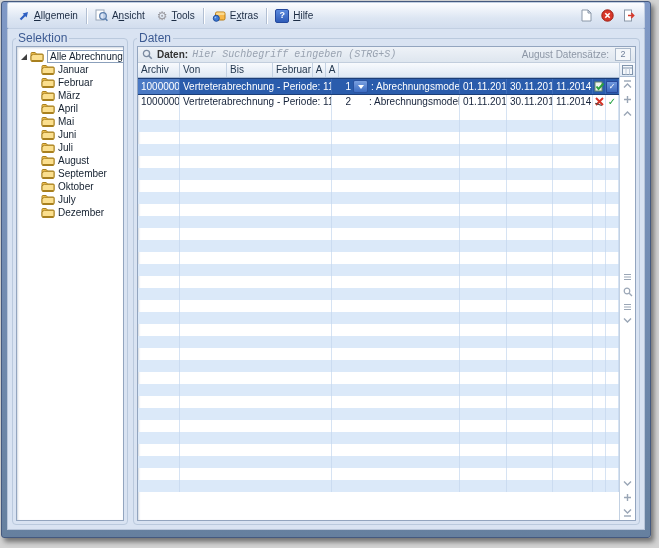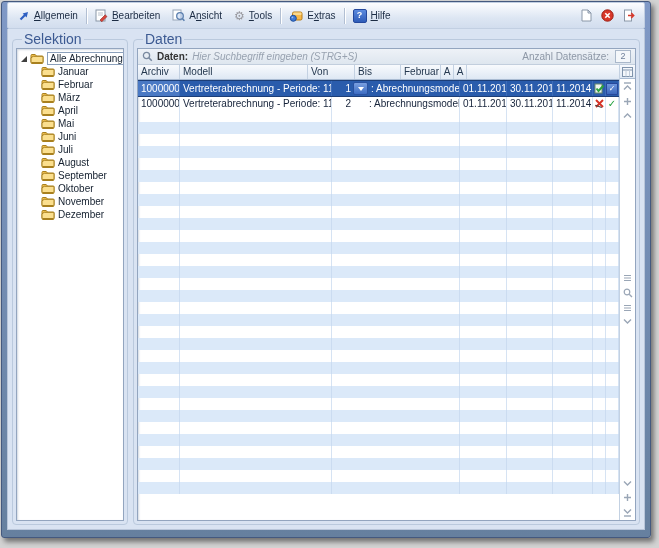--- a/index.html
+++ b/index.html
@@ -26,38 +26,38 @@
   
   .content{flex:1;background:#d9e3f2;border:1px solid #b9c6da;border-top:none;display:flex;flex-direction:column;
     padding:2px 4px 4px;min-height:0}
   .tabs{display:flex;align-items:flex-end;height:17px;flex:none;padding-left:2px}
   .tab{height:13px;line-height:13px;padding:0 7px;font-size:10px;background:linear-gradient(#f2f6fb,#d8e3f1);
     border:1px solid #9db0ca;border-bottom:none;border-radius:3px 3px 0 0;margin-right:1px;color:#1a2a40;white-space:nowrap}
   .tab.active{background:#f6f9fd;height:16px;line-height:16px;position:relative;z-index:2}
   .panels{flex:1;display:flex;gap:5px;min-height:0}
   fieldset.groupbox{border:1px solid #bac9dd;border-radius:4px;margin:0;padding:1px 3px 3px;min-width:0;
     display:flex;flex-direction:column}
-  legend{font-size:14px;color:#3c5a92;padding:0 2px;margin-left:6px}
+  legend{font-size:12px;color:#3c5a92;padding:0 2px;margin-left:0}
   .selektion{width:108px;flex:none}
   .daten{flex:1}
   
   .treebox{flex:1;background:#fff;border:1px solid #93a5bf;box-shadow:inset 1px 1px 2px rgba(120,140,170,.35);
     padding:3px 2px;font-size:10px;overflow:hidden}
   .trow{display:flex;align-items:center;height:13px;gap:3px;white-space:nowrap;color:#14202f}
   .trow.child{padding-left:22px}
   .exp{width:0;height:0;border-bottom:6px solid #404040;border-left:6px solid transparent;margin-left:2px}
   .rootlabel{border:1px solid #8ba0bb;padding:0 2px;background:#fff}
   
   .gridbox{flex:1;background:#fff;border:1px solid #93a5bf;box-shadow:inset 1px 1px 2px rgba(120,140,170,.35);
     display:flex;flex-direction:column;overflow:hidden;font-size:10px;min-height:0}
   .searchrow{height:15px;flex:none;display:flex;align-items:center;gap:4px;background:linear-gradient(#eef2f7,#dee6ef);
     border-bottom:1px solid #c2cedd;padding:0 4px;color:#333}
   .slabel{font-weight:bold}
   .searchrow input{flex:1;border:none;background:transparent;font-style:italic;color:#98a2b0;font-size:10px;
-    font-family:Liberation Sans, sans-serif;outline:none;height:12px;padding:0}
+    font-family:Liberation Mono, monospace;outline:none;height:12px;padding:0}
   .searchrow input::placeholder{color:#98a2b0;font-style:italic;opacity:1}
   .countlabel{color:#8d97a6;white-space:nowrap}
   .countbox{width:14px;height:11px;background:#f4f7fa;border:1px solid #aab8ca;color:#70809a;text-align:center;
     line-height:11px;font-size:9px;flex:none;margin-left:2px}
   .gridmain{flex:1;display:flex;min-height:0}
   .cols{flex:1;display:flex;flex-direction:column;overflow:hidden;min-width:0}
   .hrow{display:flex;height:14px;flex:none;background:linear-gradient(#f8fafd,#dee8f4);border-bottom:1px solid #a9bbd2;color:#24384f}
   .hcell{border-right:1px solid #c3d1e2;padding:1px 3px 0;white-space:nowrap;overflow:hidden;box-sizing:border-box;flex:none}
   .hcell.center{text-align:center;padding:1px 0 0}
   .row{display:flex;height:13px;flex:none;align-items:center;color:#16233a}
@@ -102,31 +102,20 @@
         <div class="menuitem">
           <span class="ic">
             <svg width="12" height="12" viewBox="0 0 12 12">
               <path d="M2.5 9.5 L7.5 4.5" stroke="#2e5fc2" stroke-width="2.2" fill="none"></path>
               <path d="M10 2 L4.6 3.4 L8.6 7.4 Z" fill="#2e5fc2"></path>
             </svg>
           </span>
           <span><u>A</u>llgemein</span>
         </div>
         <div class="msep"></div>
-        <div class="menuitem">
-          <span class="ic">
-            <svg width="13" height="13" viewBox="0 0 13 13">
-              <rect x="1" y="1" width="9" height="11" fill="#fff" stroke="#8a97a8"></rect>
-              <line x1="3" y1="4" x2="8" y2="4" stroke="#b9c2cc"></line>
-              <line x1="3" y1="6" x2="8" y2="6" stroke="#b9c2cc"></line>
-              <path d="M5 11 L10.2 5.8 L12 7.6 L6.8 12.8 Z" fill="#d8433a" stroke="#8c2b24" stroke-width="0.6"></path>
-            </svg>
-          </span>
-          <span><u>B</u>earbeiten</span>
-        </div>
         <div class="menuitem">
           <span class="ic">
             <svg width="13" height="13" viewBox="0 0 13 13">
               <rect x="1" y="1" width="8" height="10" fill="#fff" stroke="#97a5b8"></rect>
               <circle cx="8" cy="7" r="3.3" fill="rgba(190,210,240,.55)" stroke="#5b7fae" stroke-width="1.3"></circle>
               <line x1="10.3" y1="9.5" x2="12.4" y2="11.7" stroke="#5b7fae" stroke-width="1.6"></line>
             </svg>
           </span>
           <span>A<u>n</u>sicht</span>
         </div>
@@ -287,21 +276,21 @@
                 </span>
                 <span>Oktober</span>
               </div>
               <div class="trow child">
                 <span class="ic">
                   <svg width="14" height="11" viewBox="0 0 14 11">
                     <path d="M1 2.5 a1 1 0 0 1 1-1 h3.2 l1.4 1.6 h5.4 a1 1 0 0 1 1 1 v5.4 a1 1 0 0 1 -1 1 H2 a1 1 0 0 1 -1-1 z" fill="#f3c14f" stroke="#a8801f"></path>
                     <path d="M1 4.8 l2.2-1.5 h9.8 v5.2 a1 1 0 0 1 -1 1 H2 a1 1 0 0 1 -1-1 z" fill="#fbdf8e" stroke="#a8801f"></path>
                   </svg>
                 </span>
-                <span>November</span>
+                <span>July</span>
               </div>
               <div class="trow child">
                 <span class="ic">
                   <svg width="14" height="11" viewBox="0 0 14 11">
                     <path d="M1 2.5 a1 1 0 0 1 1-1 h3.2 l1.4 1.6 h5.4 a1 1 0 0 1 1 1 v5.4 a1 1 0 0 1 -1 1 H2 a1 1 0 0 1 -1-1 z" fill="#f3c14f" stroke="#a8801f"></path>
                     <path d="M1 4.8 l2.2-1.5 h9.8 v5.2 a1 1 0 0 1 -1 1 H2 a1 1 0 0 1 -1-1 z" fill="#fbdf8e" stroke="#a8801f"></path>
                   </svg>
                 </span>
                 <span>Dezember</span>
               </div>
@@ -314,28 +303,27 @@
         <div class="gridbox">
           <div class="searchrow">
             <span class="ic" id="searchIcon">
                 <svg width="11" height="11" viewBox="0 0 11 11">
                   <circle cx="4.5" cy="4.5" r="3.1" fill="none" stroke="#7a8aa0" stroke-width="1.3"></circle>
                   <line x1="6.9" y1="6.9" x2="9.8" y2="9.8" stroke="#7a8aa0" stroke-width="1.5"></line>
                 </svg>
               </span>
             <span class="slabel">Daten:</span>
             <input type="text" placeholder="Hier Suchbegriff eingeben (STRG+S)" style="">
-            <span class="countlabel">Anzahl Datensätze:</span>
+            <span class="countlabel">August Datensätze:</span>
             <span class="countbox">2</span>
           </div>
           <div class="gridmain">
             <div class="cols" id="gridcols">
                 <div class="hrow">
                   <div class="hcell" style="width: 42px;">Archiv</div>
-                  <div class="hcell" style="width: 128px;">Modell</div>
                   <div class="hcell" style="width: 47px;">Von</div>
                   <div class="hcell" style="width: 46px;">Bis</div>
                   <div class="hcell" style="width: 40px;">Februar</div>
                   <div class="hcell center" style="width: 13px;">A</div>
                   <div class="hcell center" style="width: 13px;">A</div>
                 </div>
                 <div class="row sel">
                   <div class="cell first" style="width: 42px;">1000000000</div>
                   <div class="cell" style="width: 152px;">Vertreterabrechnung - Periode: 11.2014</div>
                   <div class="cell" style="width: 128px;">

